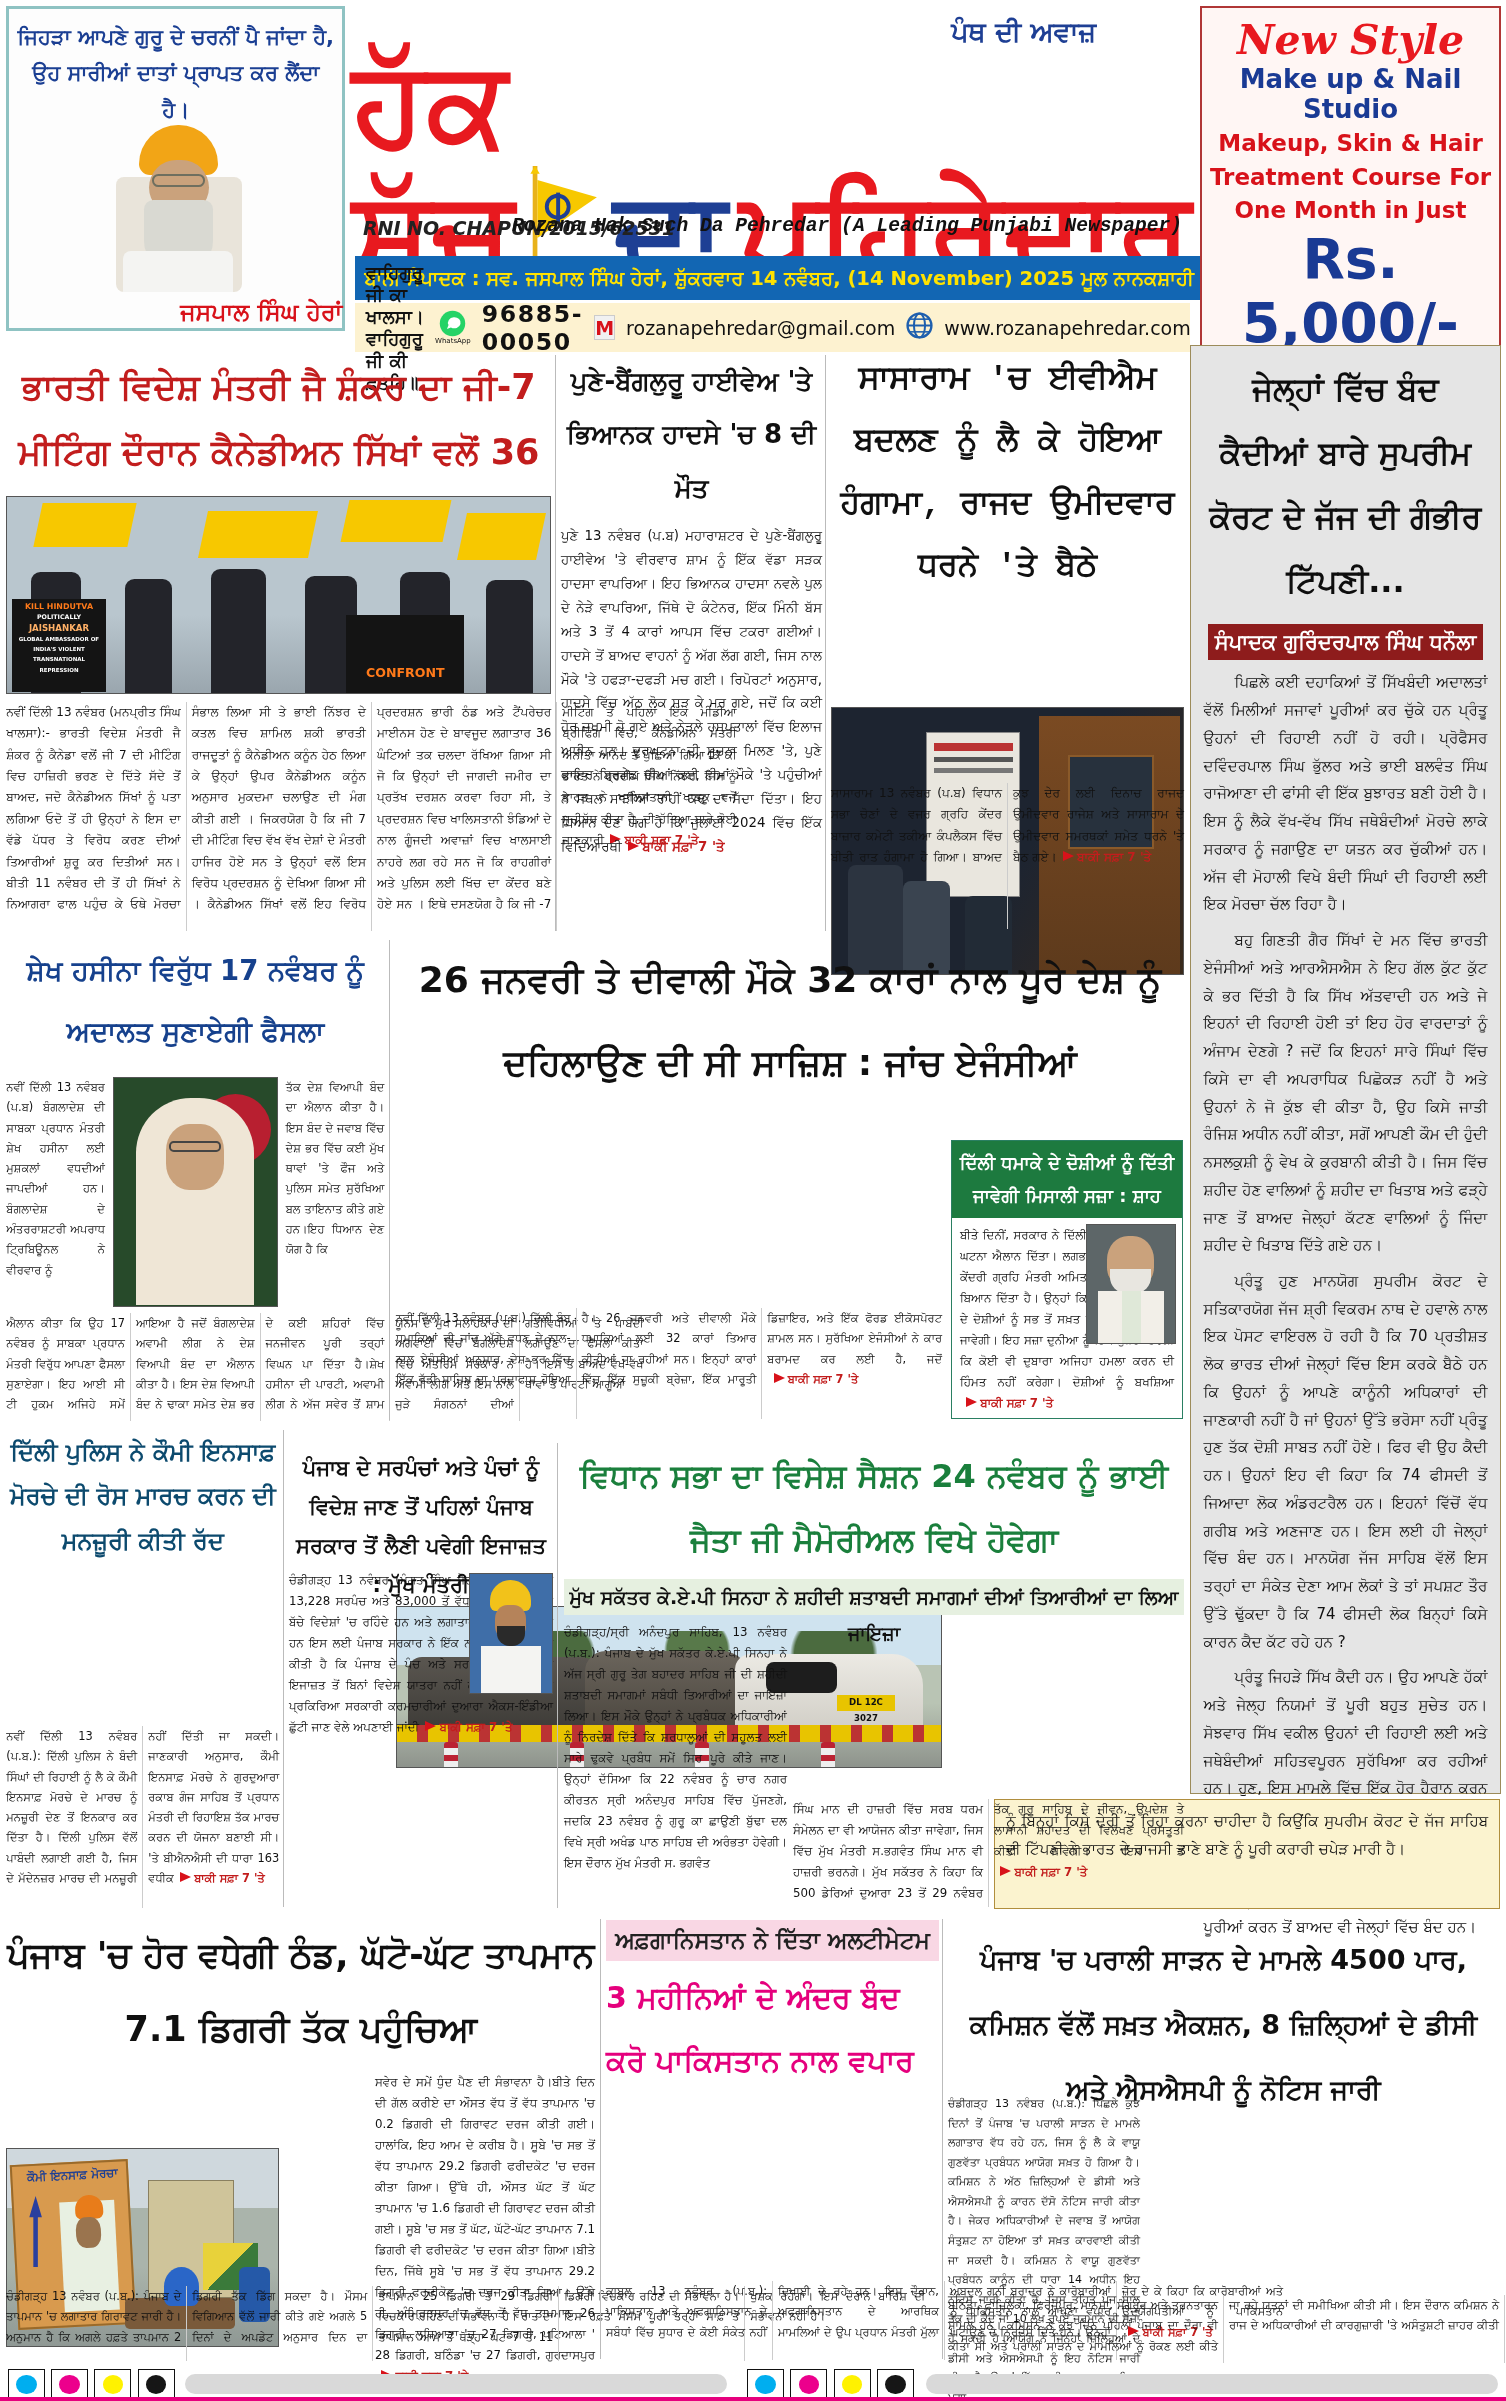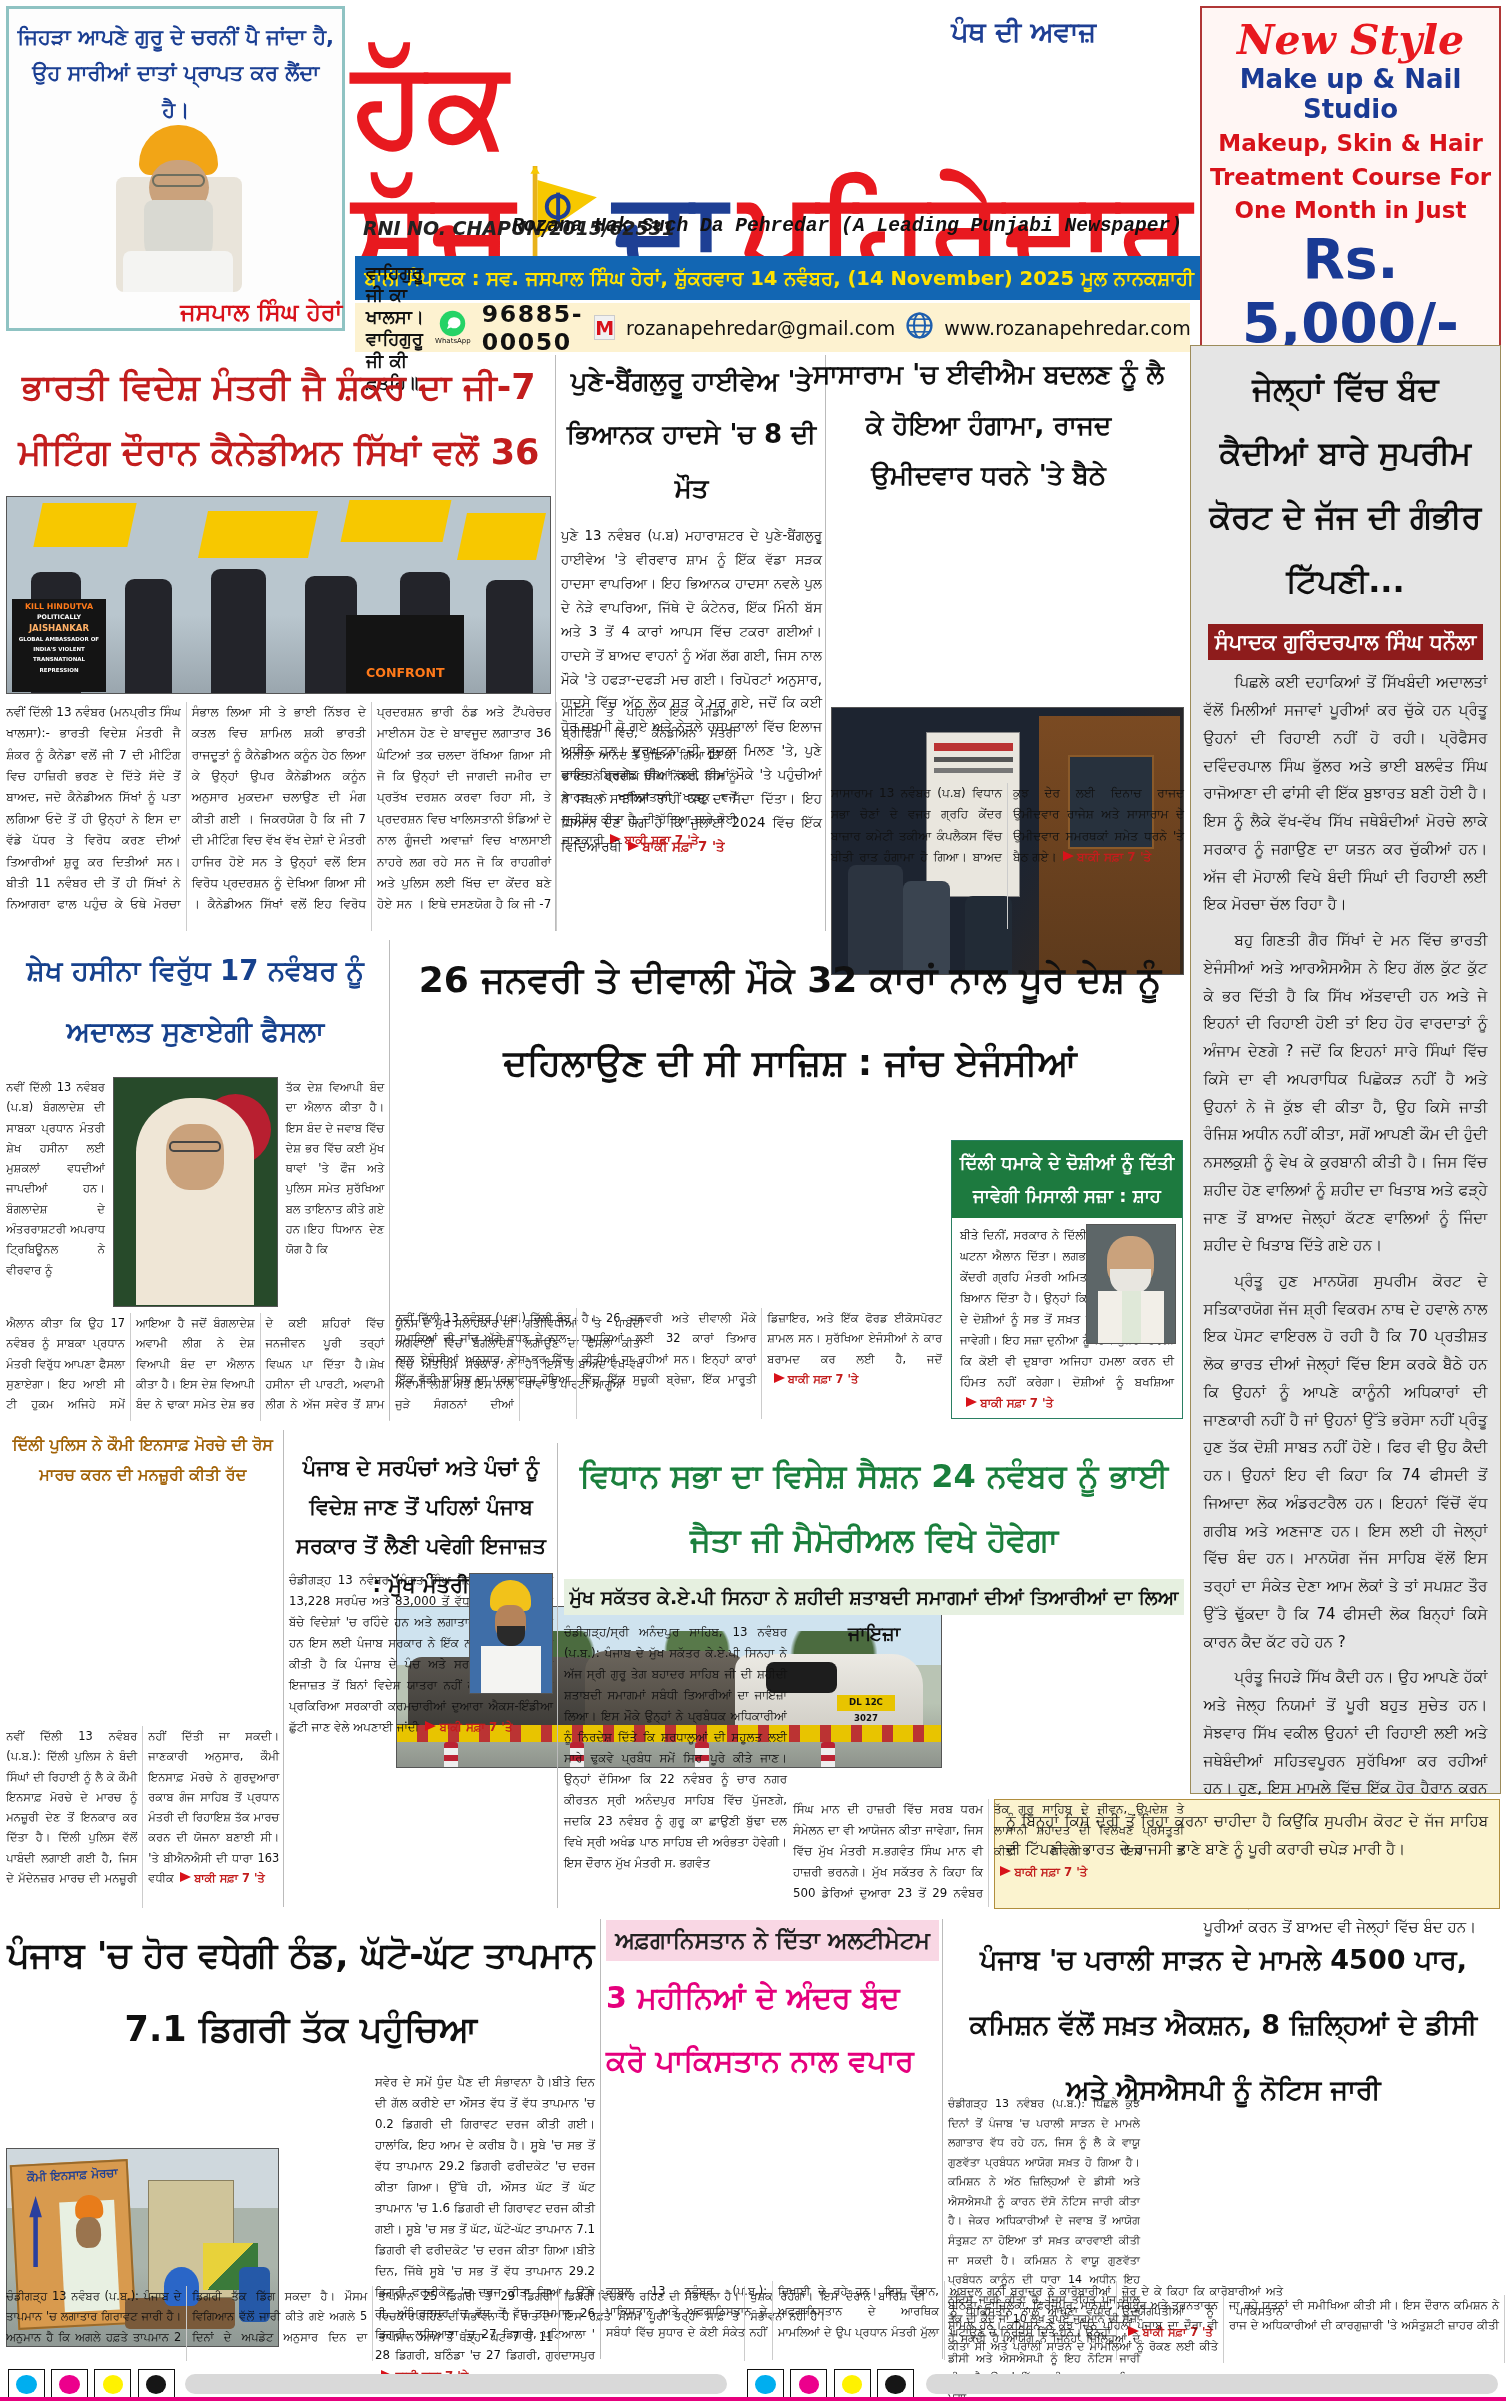--- a/index.html
+++ b/index.html
@@ -24,21 +24,21 @@
   .adbox{border:2.4px solid #b03636;background:#fff6f4;text-align:center;padding:7.9px 6.3px;}
   .ad-script{color:#e8191f;font-size:41px;font-weight:bold;font-style:italic;font-family:"DejaVu Serif","Liberation Serif",serif;}
   .ad-blue{color:#1a3a94;font-weight:bold;font-size:26px;}
   .ad-red{color:#d8121a;font-weight:bold;font-size:23px;line-height:1.45;}
   .ad-price{color:#1a3a94;font-weight:bold;font-size:55px;}
   .ad-contact{color:#111;font-weight:bold;font-size:21px;line-height:1.5;}
   
   .h-red{color:#c21d1d;font-weight:bold;font-size:35px;line-height:1.85;text-align:center;}
   .h-blk{color:#101010;font-weight:bold;text-align:center;}
   .h-blue{color:#16418d;font-weight:bold;font-size:27.5px;line-height:2.2;text-align:center;}
-  .h-org{color:#a16207;font-weight:bold;font-size:16px;line-height:1.85;text-align:center;}
+  .h-org{color:#0c4a6e;font-weight:bold;font-size:24px;line-height:1.85;text-align:center;}
   .h-grn{color:#1a7f3c;font-weight:bold;font-size:32px;line-height:2.0;text-align:center;}
   .h-mag{color:#e5007d;font-weight:bold;font-size:30px;line-height:2.1;text-align:left;}
   .kicker{background:#f9d7e4;color:#222;font-weight:bold;font-size:23px;text-align:center;}
   .subbar{background:#e6f0e0;color:#111;font-weight:bold;font-size:19px;text-align:center;line-height:36px;}
   
   .bd{font-size:12px;line-height:1.78;}
   .bd2{font-size:13.3px;line-height:1.8;}
   .ed-bd{font-size:15px;line-height:1.85;}
   .cols2{column-count:2;column-gap:11px;column-rule:0.8px solid #ccc;}
   .cols3{column-count:3;column-gap:11px;column-rule:0.8px solid #ccc;}
@@ -165,21 +165,21 @@
 
   <div class="abs vr" style="left:555px;top:355px;height:576px;"></div>
 
   <div class="abs h-blk" style="left:561px;top:355px;width:261px;font-size:26px;line-height:2.05;">ਪੁਣੇ-ਬੈਂਗਲੁਰੂ ਹਾਈਵੇਅ 'ਤੇ ਭਿਆਨਕ ਹਾਦਸੇ 'ਚ 8 ਦੀ ਮੌਤ</div>
   <div class="abs bd2 just" style="left:561px;top:524px;width:261px;height:407px;">
     <span>ਪੁਣੇ 13 ਨਵੰਬਰ (ਪ.ਬ) ਮਹਾਰਾਸ਼ਟਰ ਦੇ ਪੁਣੇ-ਬੈਂਗਲੁਰੂ ਹਾਈਵੇਅ 'ਤੇ ਵੀਰਵਾਰ ਸ਼ਾਮ ਨੂੰ ਇੱਕ ਵੱਡਾ ਸੜਕ ਹਾਦਸਾ ਵਾਪਰਿਆ। ਇਹ ਭਿਆਨਕ ਹਾਦਸਾ ਨਵਲੇ ਪੁਲ ਦੇ ਨੇੜੇ ਵਾਪਰਿਆ, ਜਿੱਥੇ ਦੋ ਕੰਟੇਨਰ, ਇੱਕ ਮਿੰਨੀ ਬੱਸ ਅਤੇ 3 ਤੋਂ 4 ਕਾਰਾਂ ਆਪਸ ਵਿੱਚ ਟਕਰਾ ਗਈਆਂ। ਹਾਦਸੇ ਤੋਂ ਬਾਅਦ ਵਾਹਨਾਂ ਨੂੰ ਅੱਗ ਲੱਗ ਗਈ, ਜਿਸ ਨਾਲ ਮੌਕੇ 'ਤੇ ਹਫੜਾ-ਦਫੜੀ ਮਚ ਗਈ। ਰਿਪੋਰਟਾਂ ਅਨੁਸਾਰ, ਹਾਦਸੇ ਵਿੱਚ ਅੱਠ ਲੋਕ ਸੜ ਕੇ ਮਰ ਗਏ, ਜਦੋਂ ਕਿ ਕਈ ਹੋਰ ਜ਼ਖਮੀ ਹੋ ਗਏ ਅਤੇ ਨੇੜਲੇ ਹਸਪਤਾਲਾਂ ਵਿੱਚ ਇਲਾਜ ਅਧੀਨ ਹਨ। ਦੁਰਘਟਨਾ ਦੀ ਸੂਚਨਾ ਮਿਲਣ 'ਤੇ, ਪੁਣੇ ਫਾਇਰ ਬ੍ਰਿਗੇਡ ਦੀਆਂ ਕਈ ਟੀਮਾਂ ਮੌਕੇ 'ਤੇ ਪਹੁੰਚੀਆਂ ਨੇ ਸਥਲ ਸਾੜੀਆਂ ਰਾਹੀਂ ਕਢ ਦਾ ਸੱਦਾ ਦਿੱਤਾ। ਇਹ ਧਿਆਨ ਦੇਣ ਯੋਗ ਹੈ ਕਿ ਜੁਲਾਈ 2024 ਵਿੱਚ ਇੱਕ ਵਿਦਿਆਰਥੀ</span><span class="cont"><span class="hand"></span><span>ਬਾਕੀ ਸਫ਼ਾ 7 'ਤੇ</span></span>
   </div>
 
   <div class="abs vr" style="left:825px;top:355px;height:576px;"></div>
 
-  <div class="abs h-blk" style="left:812px;top:349px;width:353px;font-size:26px;line-height:1.95;">ਸਾਸਾਰਾਮ 'ਚ ਈਵੀਐਮ ਬਦਲਣ ਨੂੰ ਲੈ ਕੇ ਹੋਇਆ ਹੰਗਾਮਾ, ਰਾਜਦ ਉਮੀਦਵਾਰ ਧਰਨੇ 'ਤੇ ਬੈਠੇ</div>
+  <div class="abs h-blk" style="left:831px;top:349px;width:353px;font-size:32px;line-height:1.95;font-family:Liberation Mono, monospace;">ਸਾਸਾਰਾਮ 'ਚ ਈਵੀਐਮ ਬਦਲਣ ਨੂੰ ਲੈ ਕੇ ਹੋਇਆ ਹੰਗਾਮਾ, ਰਾਜਦ ਉਮੀਦਵਾਰ ਧਰਨੇ 'ਤੇ ਬੈਠੇ</div>
   <div class="abs ph" style="left:831px;top:509px;width:353px;height:268px;background:linear-gradient(120deg,#1d2430 0 55%,#3a2a1c);">
     <div style="left:94px;top:23.6px;width:94px;height:165px;background:#e9e6de;border:1.6px solid #888;"></div>
     <div style="left:102px;top:35px;width:79px;height:7.9px;background:#b33;"></div>
     <div style="left:102px;top:49px;width:79px;height:4.7px;background:#555;"></div>
     <div style="left:102px;top:60px;width:79px;height:4.7px;background:#777;"></div>
     <div style="left:207px;top:7.9px;width:141px;height:259px;background:linear-gradient(#7a4a22,#5d3a1c);"></div>
     <div style="left:236px;top:47px;width:86px;height:94px;background:#27313d;border:2.4px solid #8a5a2a;"></div>
     <div style="left:15.7px;top:157px;width:55px;height:110px;background:#2c3440;border-radius:7.9px 7.9px 0 0;"></div>
     <div style="left:71px;top:173px;width:47px;height:94px;background:#3a4450;border-radius:7.9px 7.9px 0 0;"></div>
     <div style="left:133px;top:188px;width:47px;height:79px;background:#222b36;border-radius:7.9px 7.9px 0 0;"></div>

